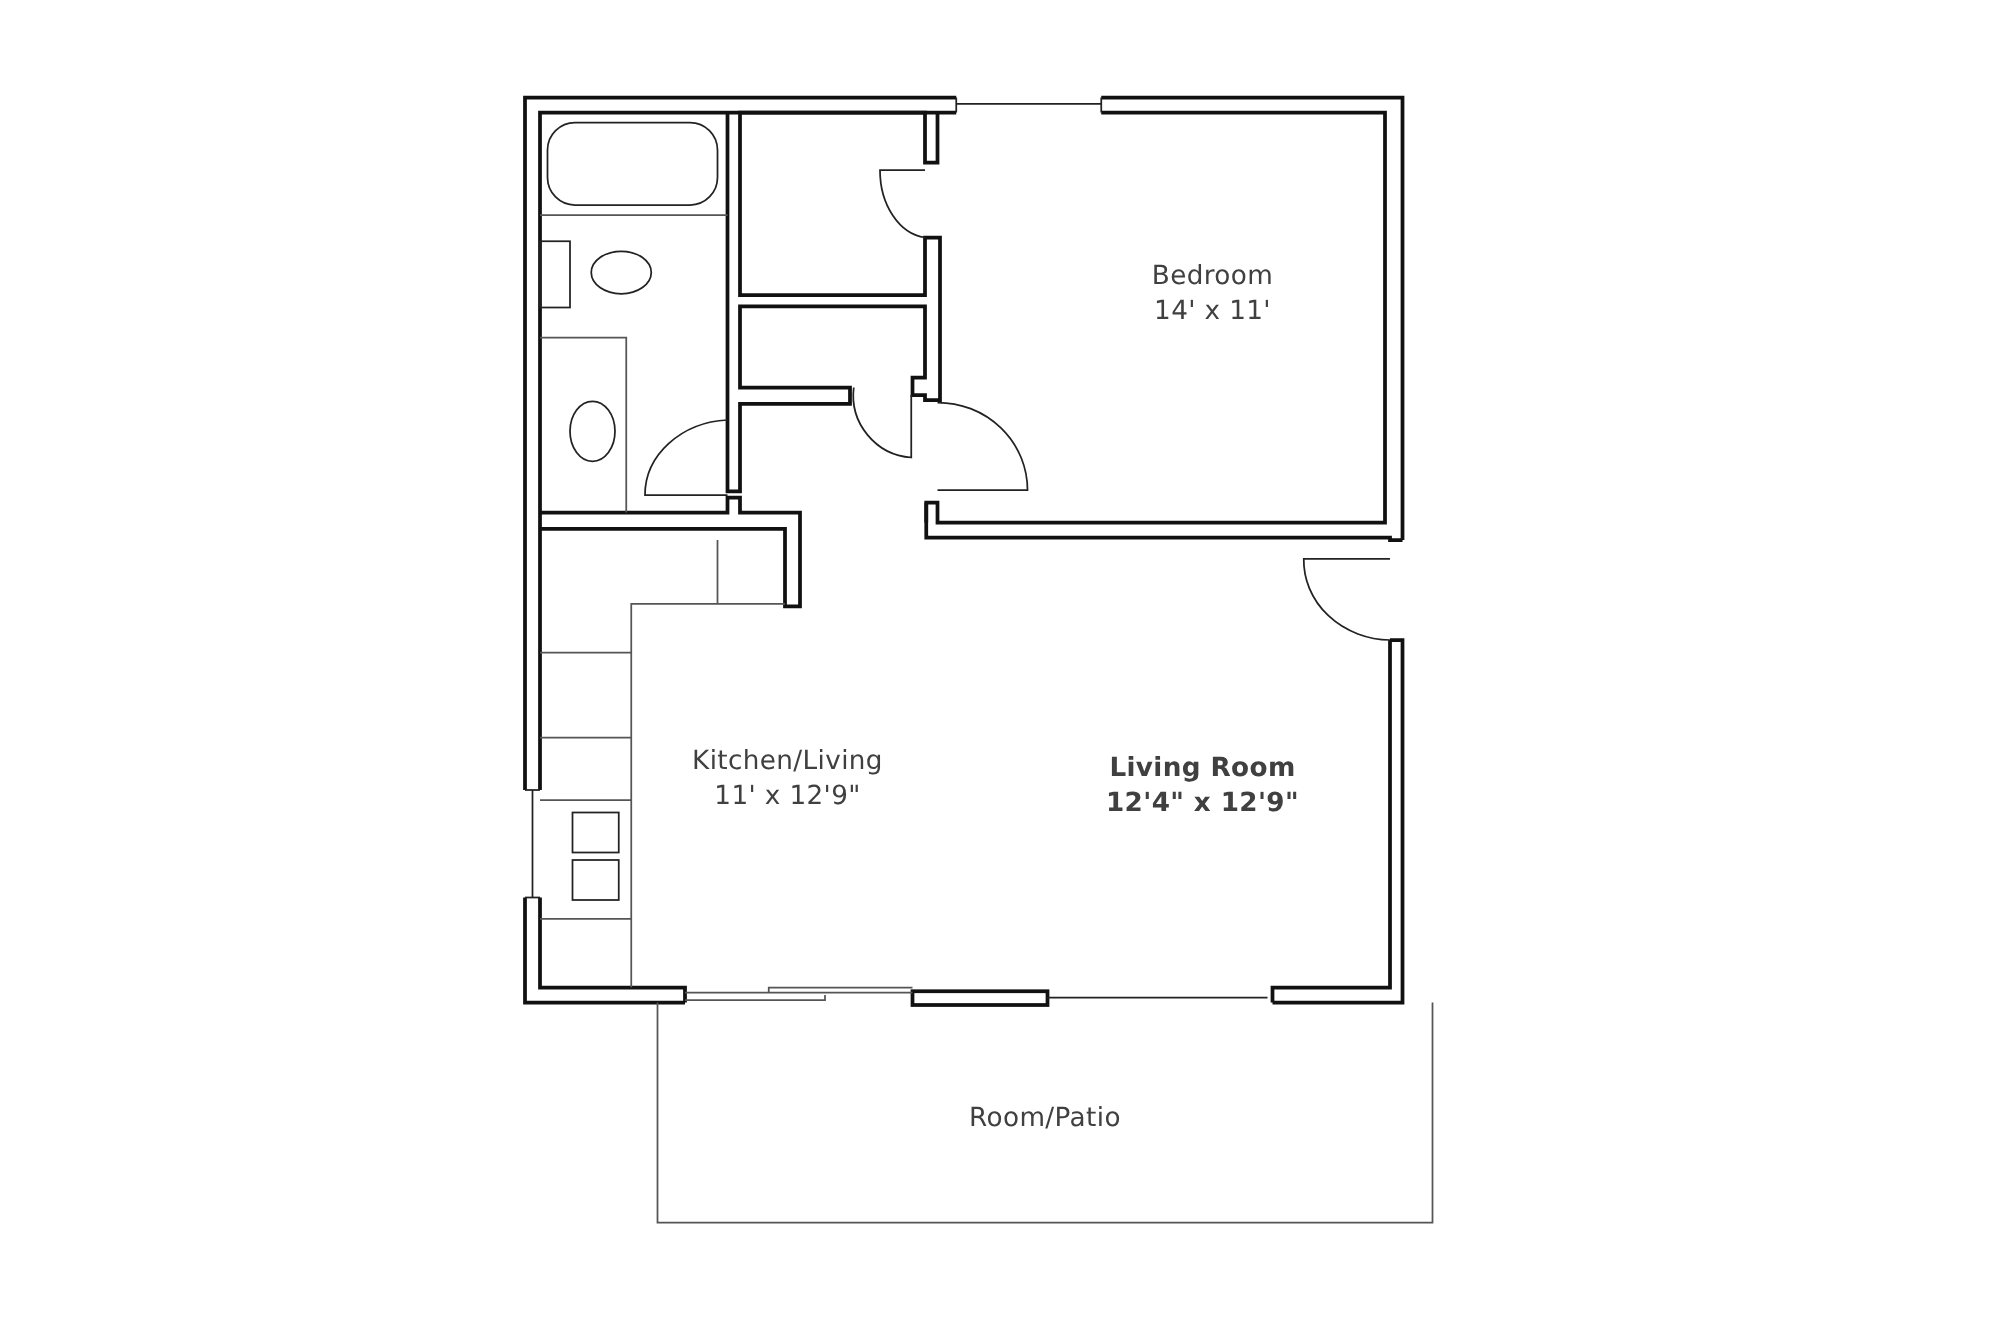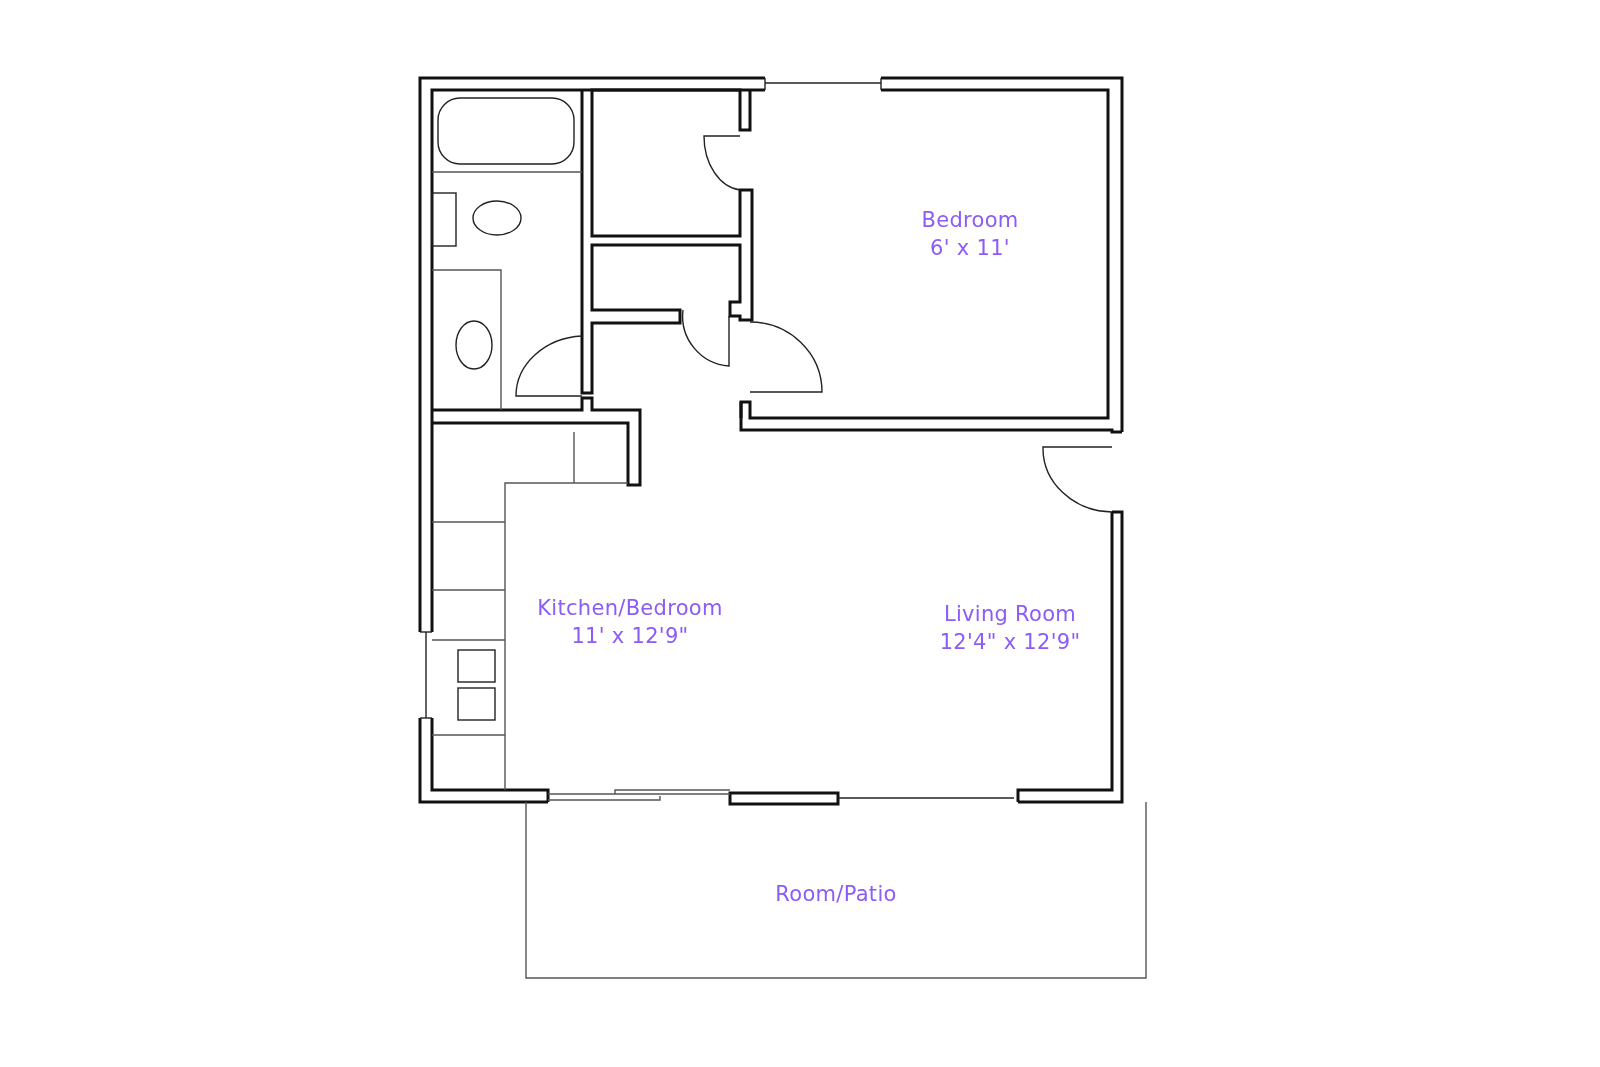--- a/index.html
+++ b/index.html
@@ -1,21 +1,21 @@
 <!DOCTYPE html>
 <html><head>
 <meta charset="utf-8">
 <style>
   html, body { margin: 0; padding: 0; background: #ffffff; }
   body { width: 1600px; height: 1067px; position: relative; overflow: hidden; font-family: "DejaVu Sans", sans-serif; }
   svg.plan { position: absolute; left: 0; top: 0; }
   .wall { fill: none; stroke: #111; stroke-width: 3; stroke-linejoin: miter; }
   .thin { fill: none; stroke: #222; stroke-width: 1.4; }
   .gray { fill: none; stroke: #555; stroke-width: 1.4; }
-  .label { position: absolute; text-align: center; color: #8b5cf6; font-size: 21px; line-height: 28px; letter-spacing: 0.3px; white-space: nowrap; }
+  .label { position: absolute; text-align: center; color: #404040; font-size: 21px; line-height: 28px; letter-spacing: 0.3px; white-space: nowrap; }
   .label .name, .label .dim { display: block; }
 </style>
 </head>
 <body>
 
 <svg class="plan" width="1600" height="1067" viewBox="0 0 1600 1067">
 
   <g>
 
     <polyline class="wall" points="765,78 420,78 420,632"></polyline>
@@ -86,28 +86,28 @@
     <line class="gray" x1="432" y1="735" x2="505" y2="735"></line>
     <rect class="thin" x="458" y="650" width="37" height="32"></rect>
     <rect class="thin" x="458" y="688" width="37" height="32"></rect>
   </g>
 
   <polyline class="gray" points="526,802 526,978 1146,978 1146,802"></polyline>
 </svg>
 
 <div class="label" style="left:890px; top:206px; width:160px;">
   <span class="name">Bedroom</span>
-  <span class="dim">6' x 11'</span>
+  <span class="dim">14' x 11'</span>
 </div>
 
 <div class="label" style="left:530px; top:594px; width:200px;">
-  <span class="name">Kitchen/Bedroom</span>
+  <span class="name">Kitchen/Living</span>
   <span class="dim">11' x 12'9"</span>
 </div>
 
-<div class="label" style="left:920px; top:600px; width:180px;">
+<div class="label" style="left:872px; top:600px; width:180px;font-weight:bold;">
   <span class="name">Living Room</span>
   <span class="dim">12'4" x 12'9"</span>
 </div>
 
 <div class="label" style="left:756px; top:880px; width:160px;">
   <span class="name">Room/Patio</span>
 </div>
 
 </body></html>

